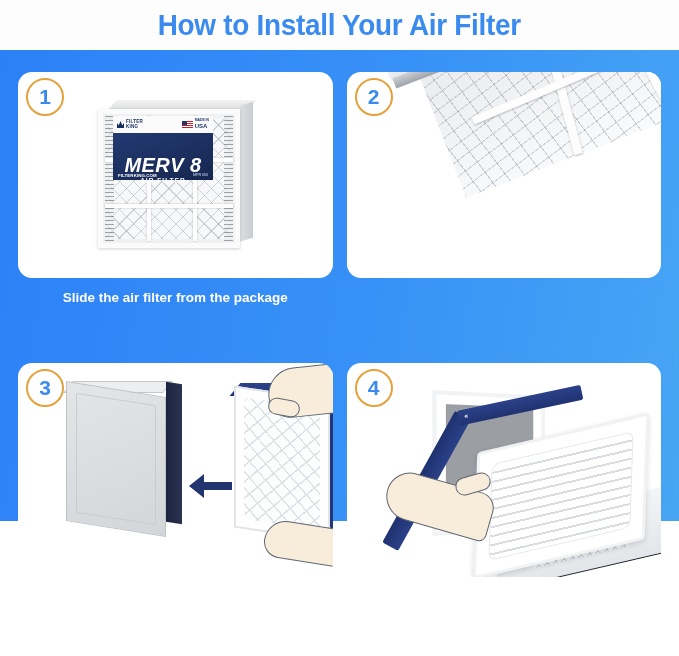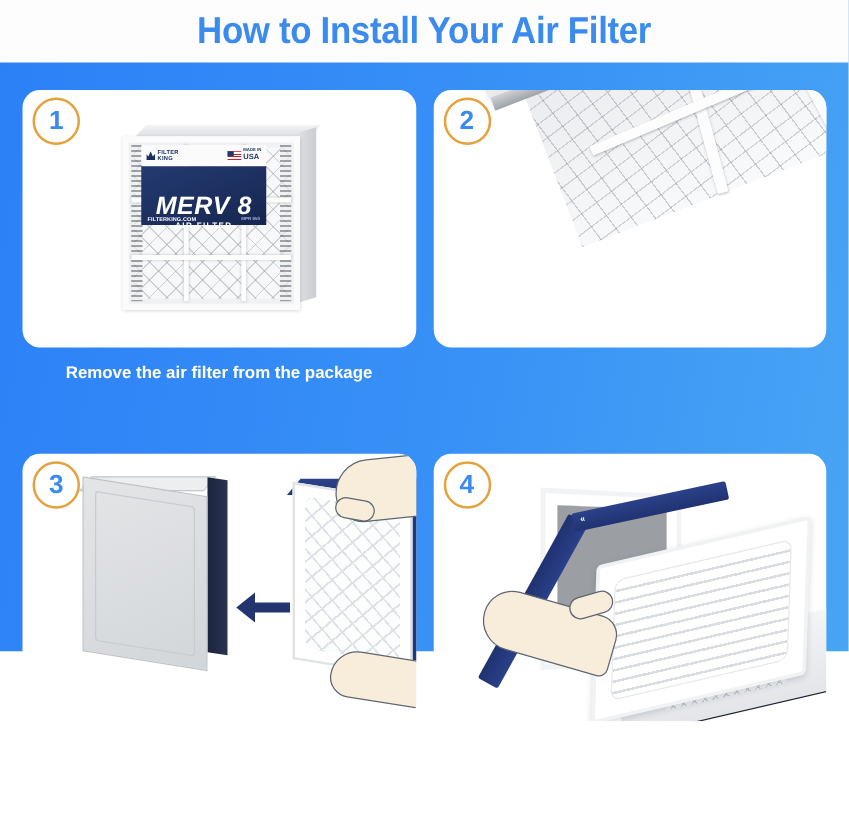--- a/index.html
+++ b/index.html
@@ -333,21 +333,21 @@
                   <div class="fp-lab-foot">
                     <span class="fk-url">FILTERKING.COM</span>
                     <span class="mpr">MPR 650</span>
                   </div>
                 </div>
               </div>
             </div>
           </div>
         </div>
       </div>
-      <div class="caption">Remove the air filter from the package</div>
+      <div class="caption">Slide the air filter from the package</div>
     </div>
 
     <div class="step">
       <div class="card">
         <div class="badge">2</div>
         <div class="art">
           <div class="s2">
             <div class="s2-body">
               <div class="s2-mesh"></div>
               <div class="s2-brace" style="left:150px;top:14px;width:9px;height:150px;transform:rotate(6deg);"></div>

